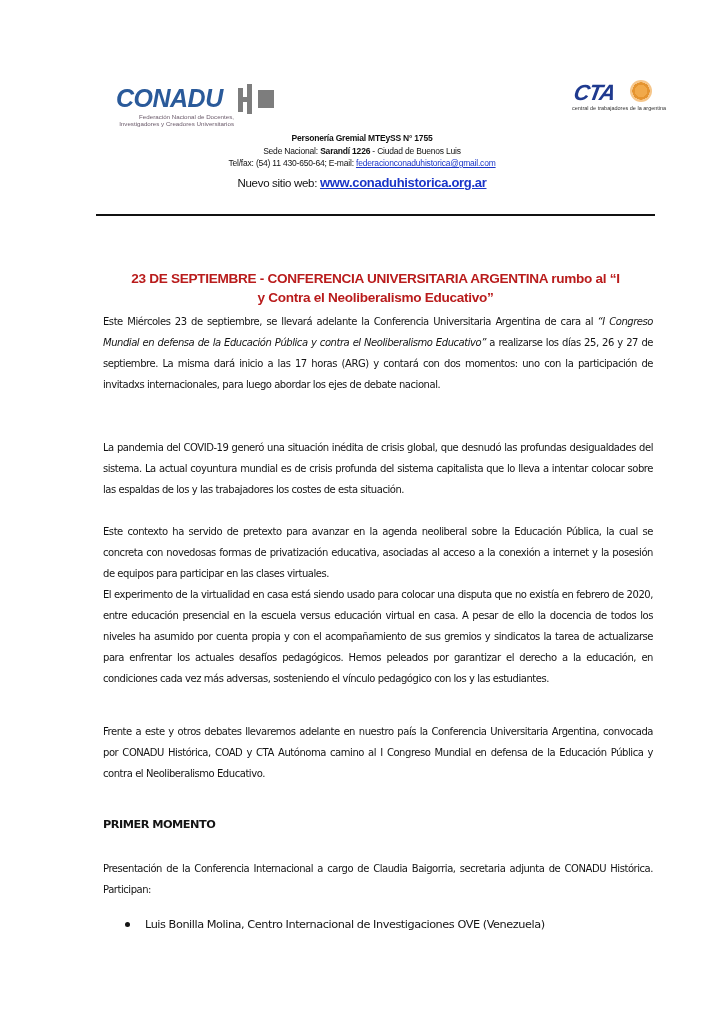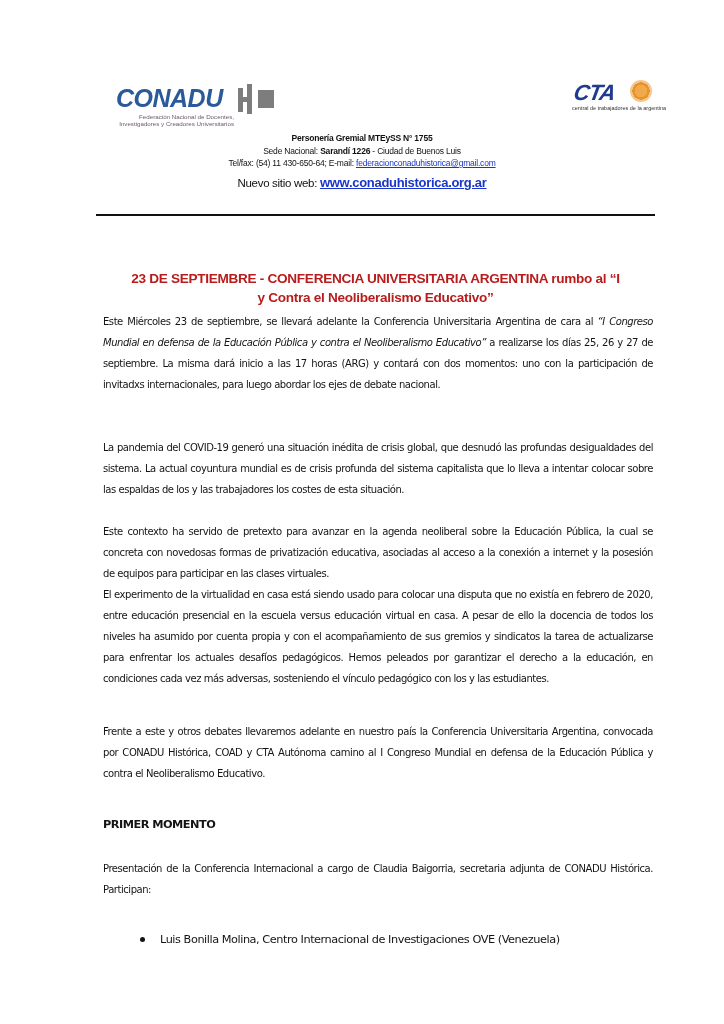--- a/index.html
+++ b/index.html
@@ -33,21 +33,21 @@
 
   
   .body-text { position: absolute; left: 103px; width: 550px; font-family: "DejaVu Sans", sans-serif; font-size: 10px; line-height: 21px; letter-spacing: -0.45px; color: #141414; text-align: justify; }
   .body-text em { font-style: italic; }
   .p1 { top: 311px; }
   .p2 { top: 437px; }
   .p3 { top: 521px; }
   .p4 { top: 721px; }
   .section-heading { position: absolute; left: 103px; top: 818px; font-family: "DejaVu Sans", sans-serif; font-weight: bold; font-size: 11.3px; letter-spacing: -0.5px; color: #141414; }
   .p5 { top: 851px; margin-top: 7px; }
-  .bullet-list { position: absolute; left: 103px; top: 914px; width: 560px; margin: 15px; padding: 0; list-style: none; font-family: "DejaVu Sans", sans-serif; font-size: 11.3px; letter-spacing: -0.45px; color: #141414; line-height: 21px; }
+  .bullet-list { position: absolute; left: 103px; top: 914px; width: 560px; margin: 0; padding: 0; list-style: none; font-family: "DejaVu Sans", sans-serif; font-size: 11.3px; letter-spacing: -0.45px; color: #141414; line-height: 21px; }
   .bullet-list li { position: relative; padding-left: 42px; }
   .bullet-dot { position: absolute; left: 22px; top: 8px; width: 5px; height: 5px; border-radius: 50%; background: #141414; }
 </style>
 </head>
 <body>
 
 <div class="logo-conadu">
   <div class="conadu-word">CONADU</div>
   <div class="conadu-h">
     <span style="left:0;top:4px;width:5px;height:24px;"></span>

